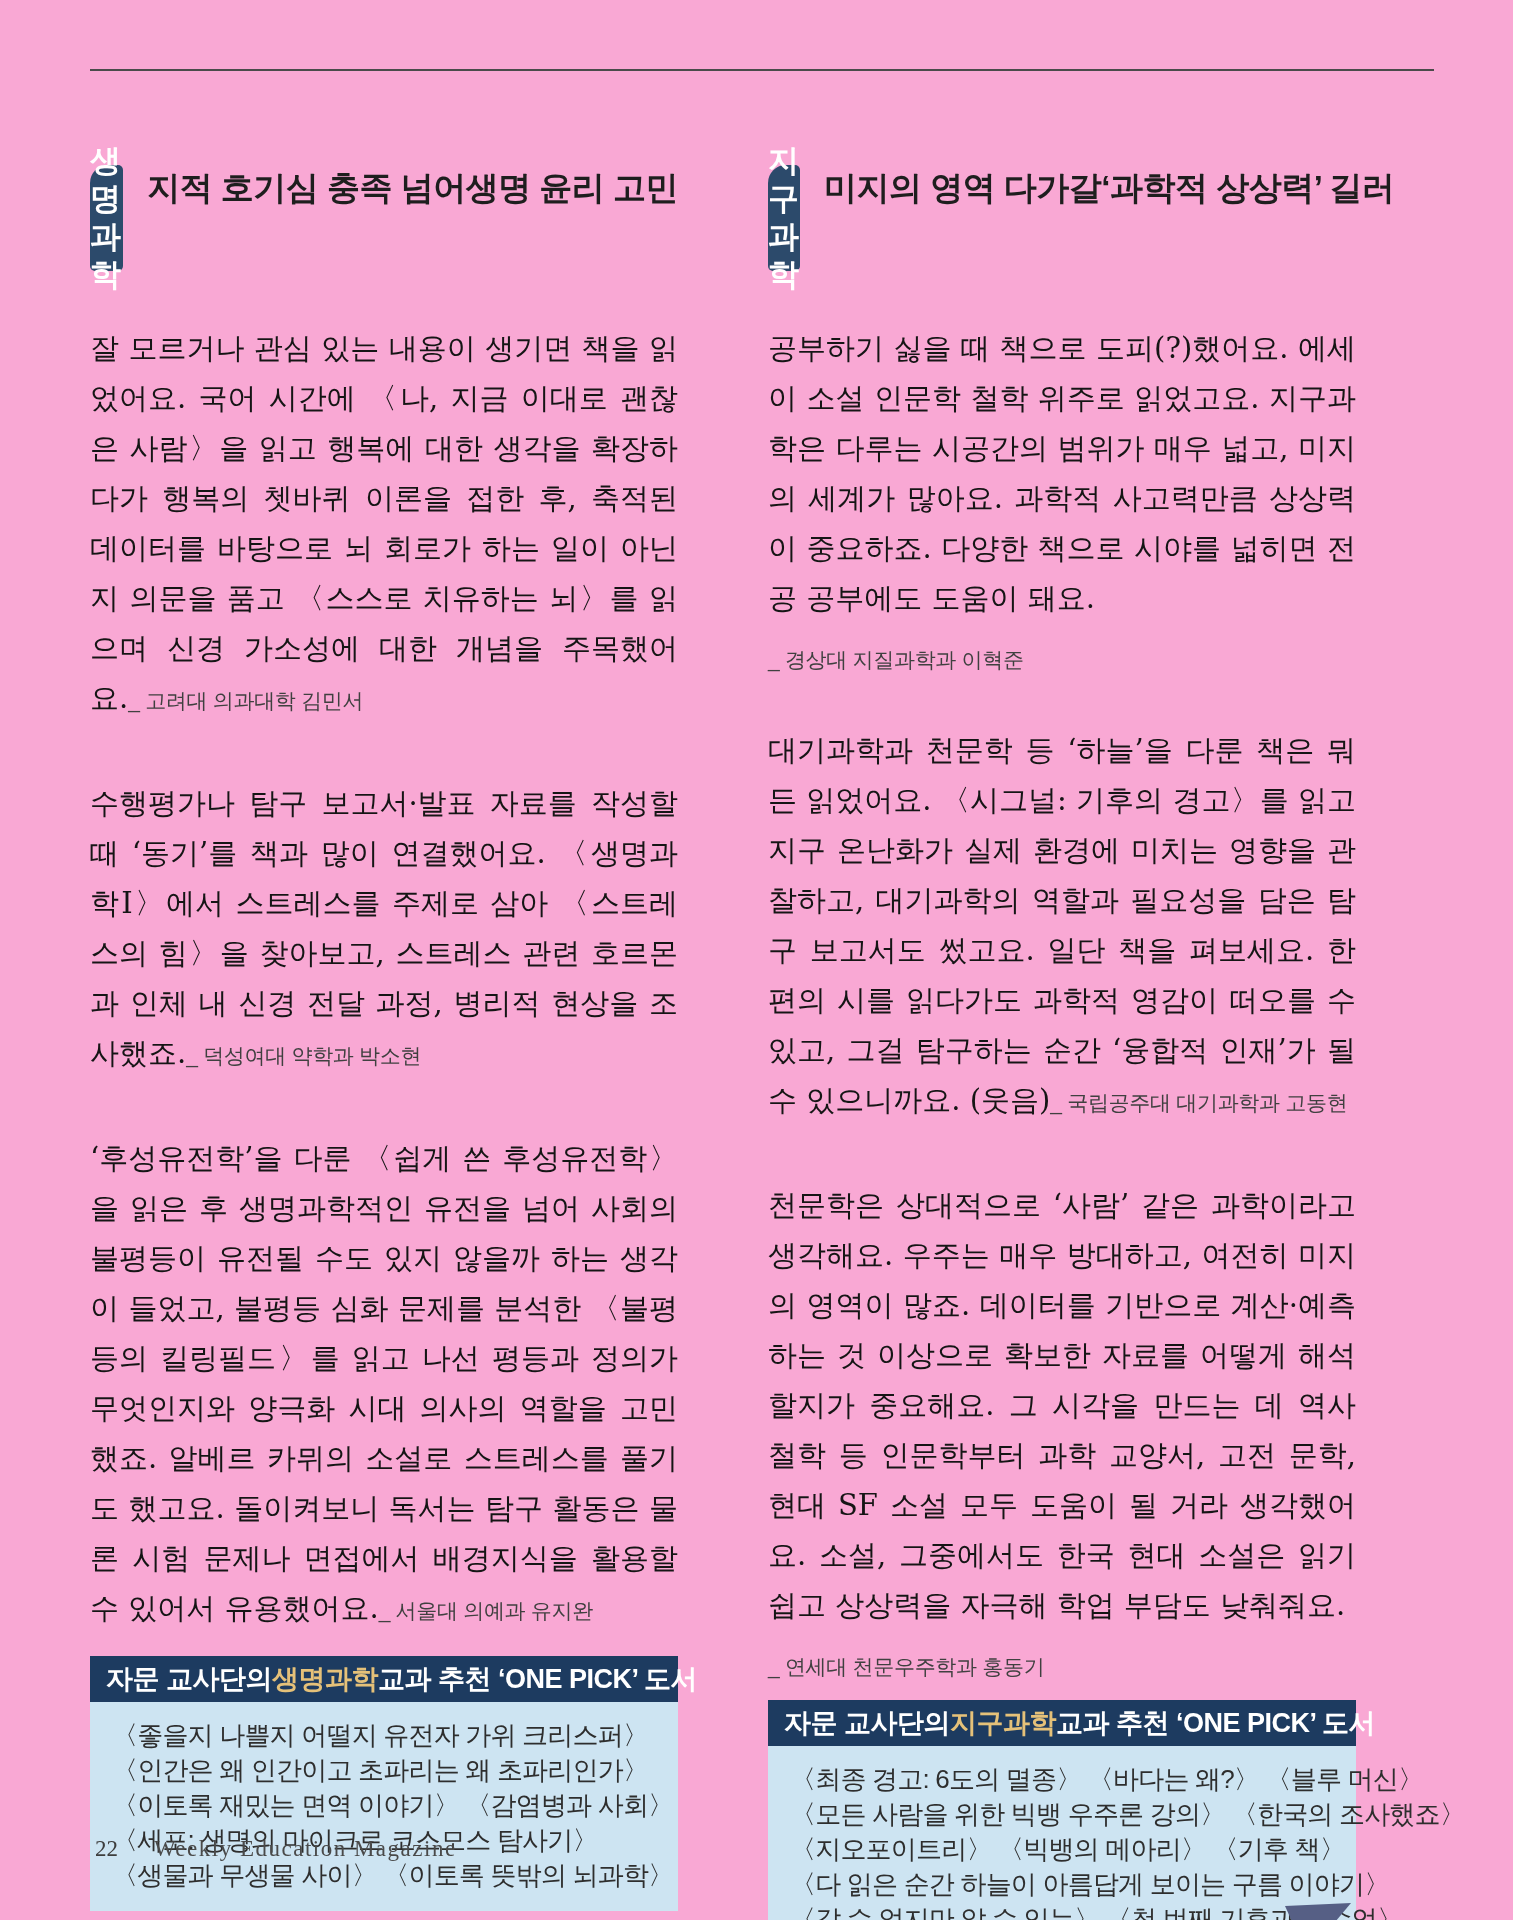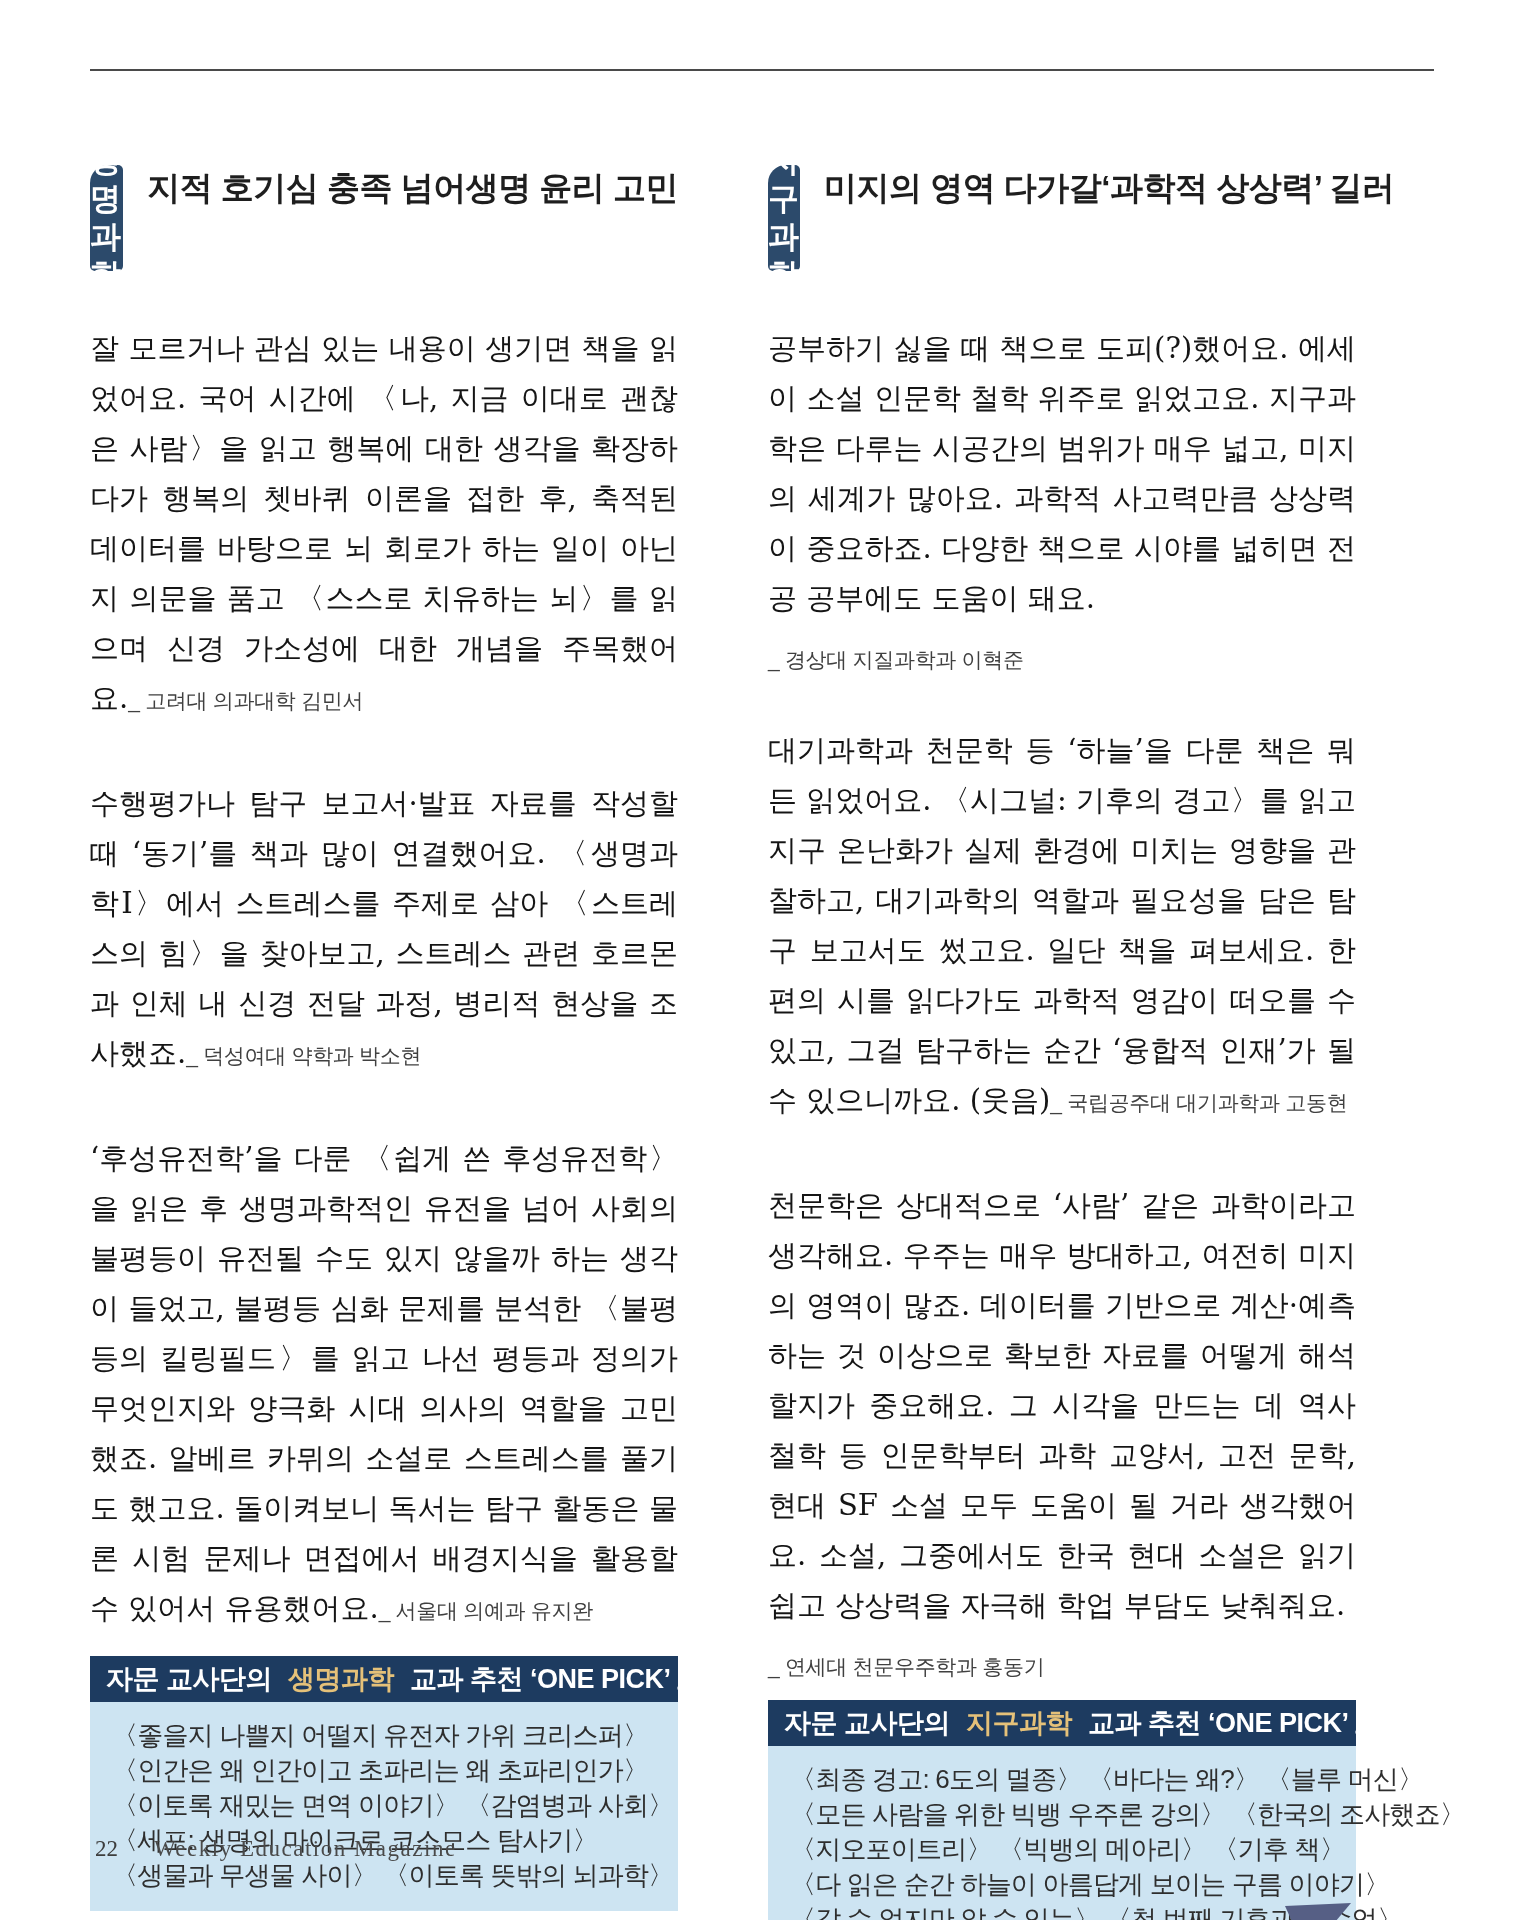--- a/index.html
+++ b/index.html
@@ -1,18 +1,18 @@
 <!DOCTYPE html>
 <html><head>
 <meta charset="utf-8">
 <style>
   html,body { margin:0; padding:0; background:#e8e8e8; }
   .page {
     position:relative; width:1513px; height:1920px; margin:0 auto;
-    background:#ffffff; overflow:hidden;
+    background:#f9a8d4; overflow:hidden;
     font-family:"Liberation Sans", sans-serif;
   }
   .top-rule { position:absolute; top:69px; left:90px; width:1344px; height:2px; background:#4a4a4a; }
   .columns { position:absolute; top:165px; left:90px; display:flex; gap:90px; }
   .col { width:588px; }
 
   
   .section-head { display:flex; }
   .badge {
     width:100px; height:106px; background:#2c4a6b; border-radius:18px 5px 5px 5px;
@@ -33,21 +33,21 @@
     font-family:"Liberation Sans",sans-serif; font-size:21px; color:#404040;
     letter-spacing:-0.3px; white-space:nowrap;
   }
   .sig-block { display:block; margin-top:24px; line-height:26px; }
 
   
   .pick-box { margin-top:20px; }
   .pick-head {
     height:46px; background:#1d3b60; color:#ffffff;
     display:flex; align-items:center; padding-left:16px;
-    font-size:27px; font-weight:bold; letter-spacing:-0.5px; white-space:nowrap;gap:16px;
+    font-size:27px; font-weight:bold; letter-spacing:-0.5px; white-space:nowrap;
   }
   .pick-head .hl { color:#e5c179; }
   .pick-body { background:#cde4f2; padding:16px 14px 18px 22px; position:relative; }
   .book-line { font-size:26px; line-height:35px; color:#2e2e2e; letter-spacing:-0.8px; white-space:nowrap; }
   .fold {
     position:absolute; right:5px; bottom:0; width:66px; height:52px;
     background:#565f85; clip-path:polygon(0 6%, 100% 0, 34% 100%);
   }
 
   

